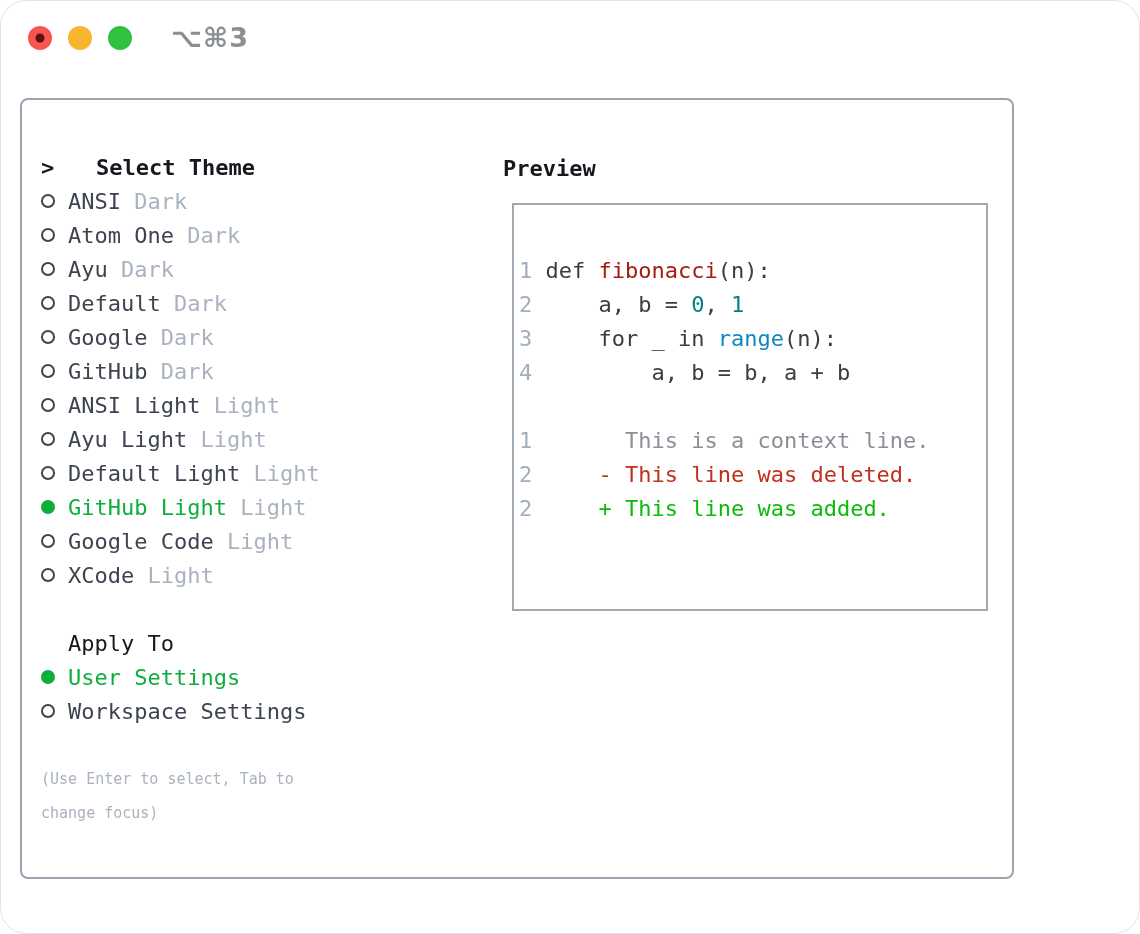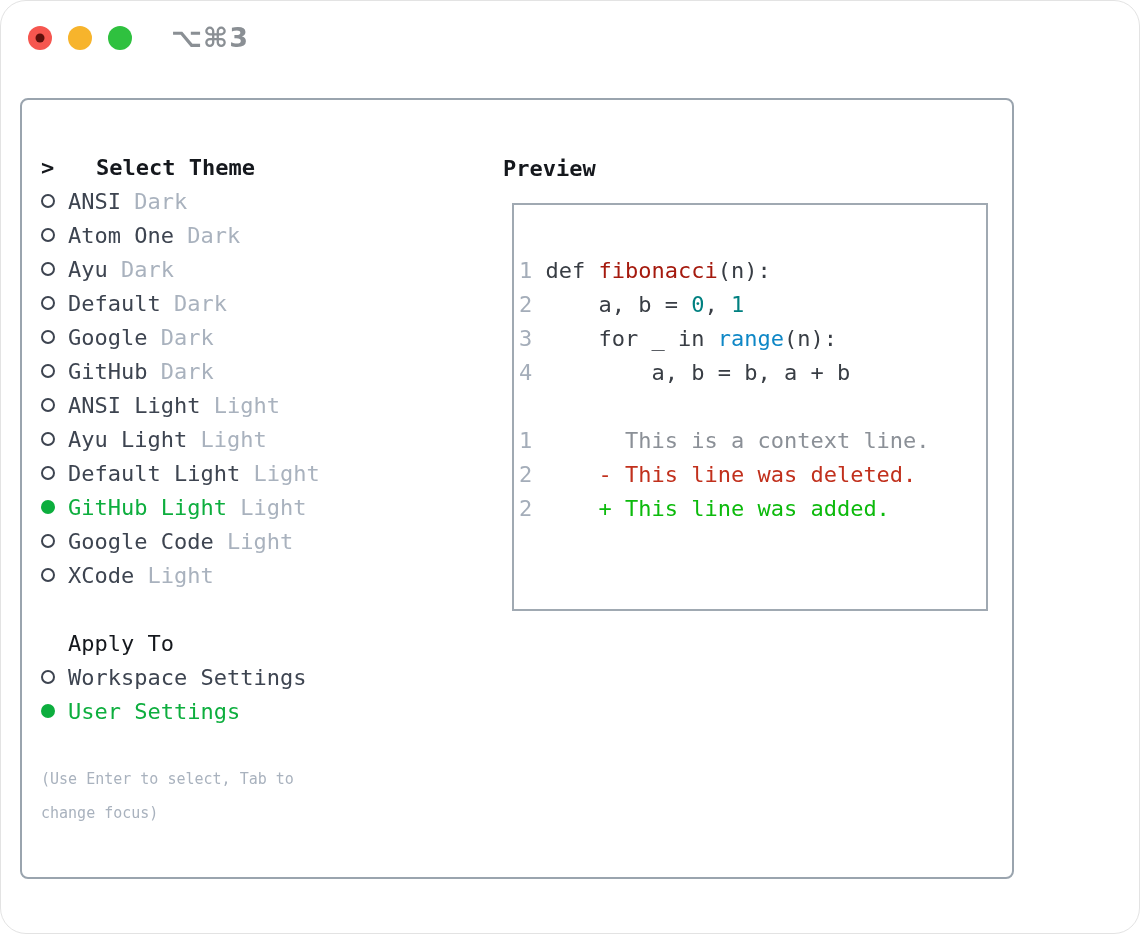--- a/index.html
+++ b/index.html
@@ -121,22 +121,22 @@
         </div>
 
       <div class="spacer"></div>
 
       <div class="row">
         <span class="icon-cell"></span>
         <span class="apply-header">Apply To</span>
       </div>
 
       <div id="apply-list">
+          <div class="row"><span class="icon-cell"><span class="dot sel"></span></span><span class="theme-name sel">User Settings</span></div>
           <div class="row"><span class="icon-cell"><span class="dot"></span></span><span class="theme-name">Workspace Settings</span></div>
-          <div class="row"><span class="icon-cell"><span class="dot sel"></span></span><span class="theme-name sel">User Settings</span></div>
         </div>
 
       <div class="spacer"></div>
 
       <div id="hint">
           <div class="hint-line">(Use Enter to select, Tab to</div>
           <div class="hint-line">change focus)</div>
         </div>
     </div>
 

